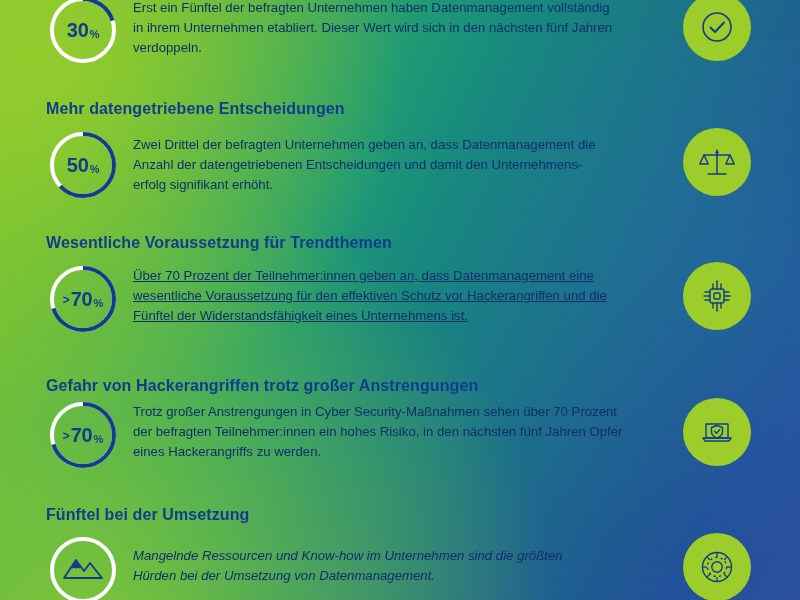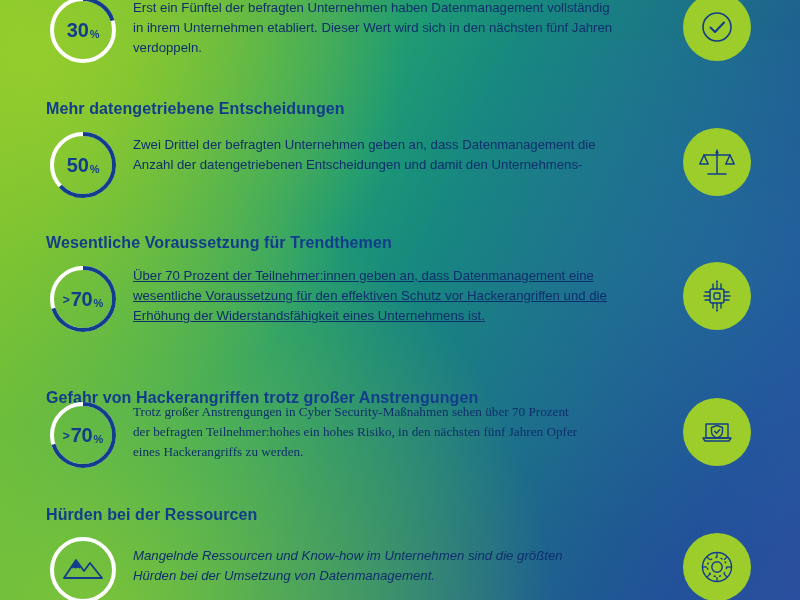--- a/index.html
+++ b/index.html
@@ -157,20 +157,21 @@
         <circle cx="37" cy="37" r="31" fill="none" stroke="#123c8c" stroke-width="4" stroke-linecap="butt" stroke-dasharray="122.7 72.1" transform="rotate(-90 37 37)"></circle>
       </svg>
       <div class="lbl">
         <span>50</span>
           <span class="pct">%</span>
       </div>
     </div>
     <div class="para" style="top:135px;">
       <span>Zwei Drittel der befragten Unternehmen geben an, dass Datenmanagement die</span>
       <span>Anzahl der datengetriebenen Entscheidungen und damit den Unternehmens-</span>
+      <span>erfolg signifikant erhöht.</span>
     </div>
     <div class="badge" style="top:128px;">
       <svg width="38" height="38" viewBox="0 0 38 38">
         <g fill="none" stroke="#123c8c" stroke-width="1.5" stroke-linecap="round" stroke-linejoin="round">
           <line x1="19" y1="7" x2="19" y2="30"></line>
           <line x1="10" y1="31" x2="28" y2="31"></line>
           <line x1="6" y1="12" x2="32" y2="12"></line>
           <circle cx="19" cy="9.5" r="1.6" fill="#123c8c" stroke="none"></circle>
           <path d="M6 12 L1.8 21 H10.2 Z"></path>
           <path d="M32 12 L27.8 21 H36.2 Z"></path>
@@ -188,21 +189,21 @@
       </svg>
       <div class="lbl">
         <span class="gt">&gt;</span>
           <span>70</span>
           <span class="pct">%</span>
       </div>
     </div>
     <div class="para" style="top:266px;text-decoration:underline;">
       <span>Über 70 Prozent der Teilnehmer:innen geben an, dass Datenmanagement eine</span>
       <span>wesentliche Voraussetzung für den effektiven Schutz vor Hackerangriffen und die</span>
-      <span>Erhöhung der Widerstandsfähigkeit eines Unternehmens ist.</span>
+      <span>Fünftel der Widerstandsfähigkeit eines Unternehmens ist.</span>
     </div>
     <div class="badge" style="top:262px;">
       <svg width="38" height="38" viewBox="0 0 38 38">
         <g fill="none" stroke="#123c8c" stroke-width="1.4" stroke-linecap="round">
           <rect x="12" y="12" width="14" height="14" rx="2"></rect>
           <rect x="16" y="16" width="6" height="6" rx="1"></rect>
           <line x1="15" y1="12" x2="15" y2="7"></line>
           <line x1="19" y1="12" x2="19" y2="6"></line>
           <line x1="23" y1="12" x2="23" y2="7"></line>
           <line x1="15" y1="26" x2="15" y2="31"></line>
@@ -215,51 +216,51 @@
           <line x1="26" y1="19" x2="32" y2="19"></line>
           <line x1="26" y1="23" x2="31" y2="23"></line>
           <circle cx="19" cy="4.5" r="1.1" fill="#123c8c" stroke="none"></circle>
           <circle cx="19" cy="33.5" r="1.1" fill="#123c8c" stroke="none"></circle>
         </g>
       </svg>
     </div>
   </div>
 
   <div class="block">
-    <div class="heading" style="top:389px;text-align:right;">Gefahr von Hackerangriffen trotz großer Anstrengungen</div>
+    <div class="heading" style="top:377px;text-align:right;">Gefahr von Hackerangriffen trotz großer Anstrengungen</div>
     <div class="stat" style="top:398px;">
       <svg width="74" height="74" viewBox="0 0 74 74" aria-hidden="true">
         <circle cx="37" cy="37" r="31" fill="none" stroke="#ffffff" stroke-width="4"></circle>
         <circle cx="37" cy="37" r="31" fill="none" stroke="#123c8c" stroke-width="4" stroke-linecap="butt" stroke-dasharray="136.4 58.4" transform="rotate(-90 37 37)"></circle>
       </svg>
       <div class="lbl">
         <span class="gt">&gt;</span>
           <span>70</span>
           <span class="pct">%</span>
       </div>
     </div>
-    <div class="para" style="top:402px;font-family:Liberation Serif, serif;">
+    <div class="para" style="top:402px;">
       <span>Trotz großer Anstrengungen in Cyber Security-Maßnahmen sehen über 70 Prozent</span>
-      <span>der befragten Teilnehmer:hohes ein hohes Risiko, in den nächsten fünf Jahren Opfer</span>
+      <span>der befragten Teilnehmer:innen ein hohes Risiko, in den nächsten fünf Jahren Opfer</span>
       <span>eines Hackerangriffs zu werden.</span>
     </div>
     <div class="badge" style="top:398px;">
       <svg width="38" height="38" viewBox="0 0 38 38">
         <g fill="none" stroke="#123c8c" stroke-width="1.4" stroke-linecap="round" stroke-linejoin="round">
           <path d="M8 11 h22 v14 H8 Z"></path>
           <path d="M5 25 h28 l-2 3 H7 Z"></path>
           <path d="M19 12.5 l5.5 2 v4.2 c0 3-2.6 5-5.5 6.1 -2.9-1.1-5.5-3.1-5.5-6.1 v-4.2 Z" fill="#9ccd2b"></path>
           <path d="M16.6 18.3 l1.9 1.9 3.2-3.5"></path>
         </g>
       </svg>
     </div>
   </div>
 
   <div class="block">
-    <div class="heading" style="top:506px;">Hürden bei der Ressourcen</div>
+    <div class="heading" style="top:506px;">Fünftel bei der Umsetzung</div>
     <div class="stat" style="top:533px;">
       <svg width="74" height="74" viewBox="0 0 74 74" aria-hidden="true">
         <circle cx="37" cy="37" r="31" fill="none" stroke="#ffffff" stroke-width="4"></circle>
         <circle cx="37" cy="37" r="31" fill="none" stroke="#123c8c" stroke-width="4" stroke-dasharray="0 400"></circle>
         <g fill="none" stroke="#123c8c" stroke-width="1.8" stroke-linejoin="round" stroke-linecap="round">
           <path d="M18 45 L30 27 L38 38 L44 30 L56 45 Z"></path>
           <path d="M26.2 34.5 L30 29.5 L33.6 34.5 L31.4 33.6 L29.6 34.6 L27.9 33.7 Z" fill="#123c8c"></path>
         </g>
       </svg>
     </div>

